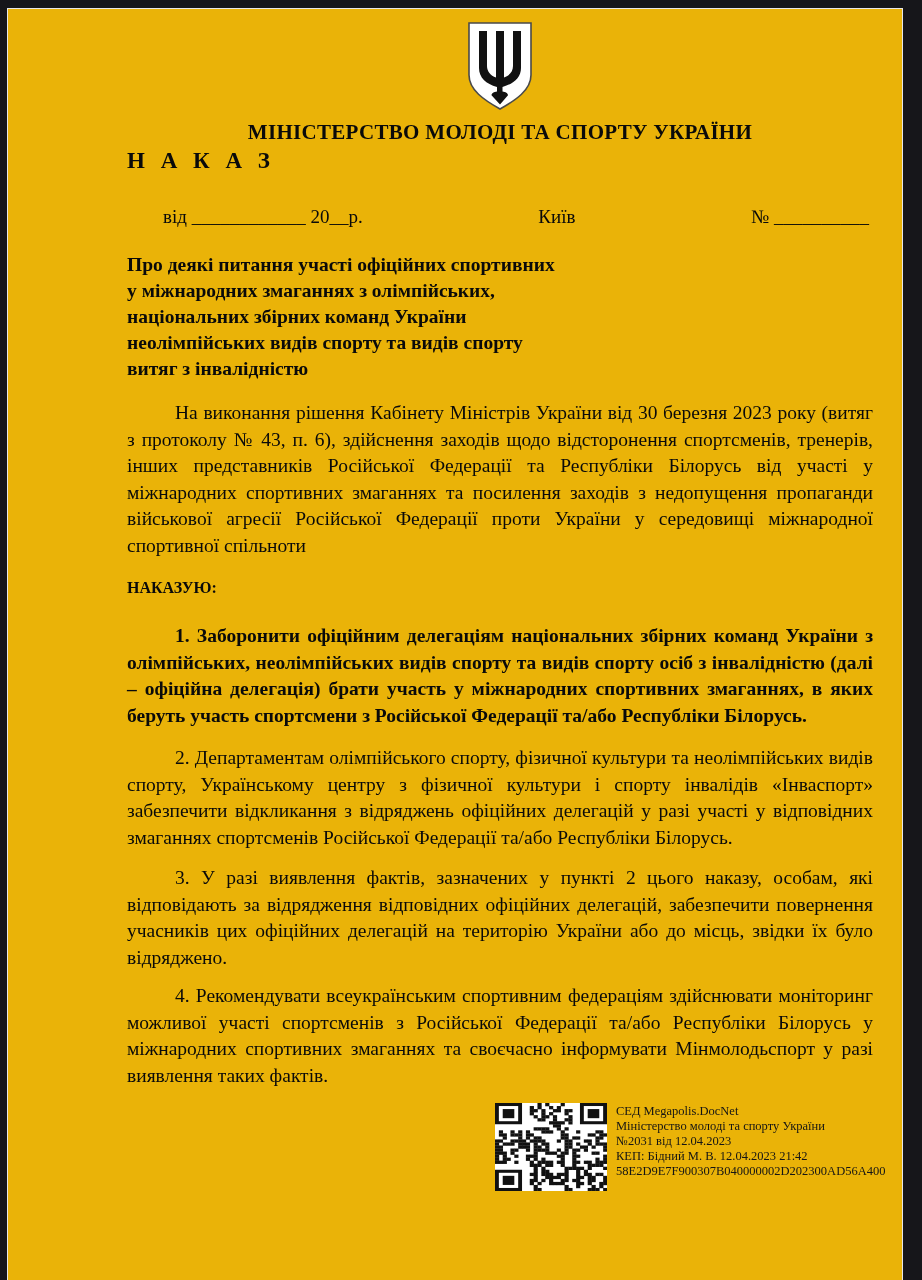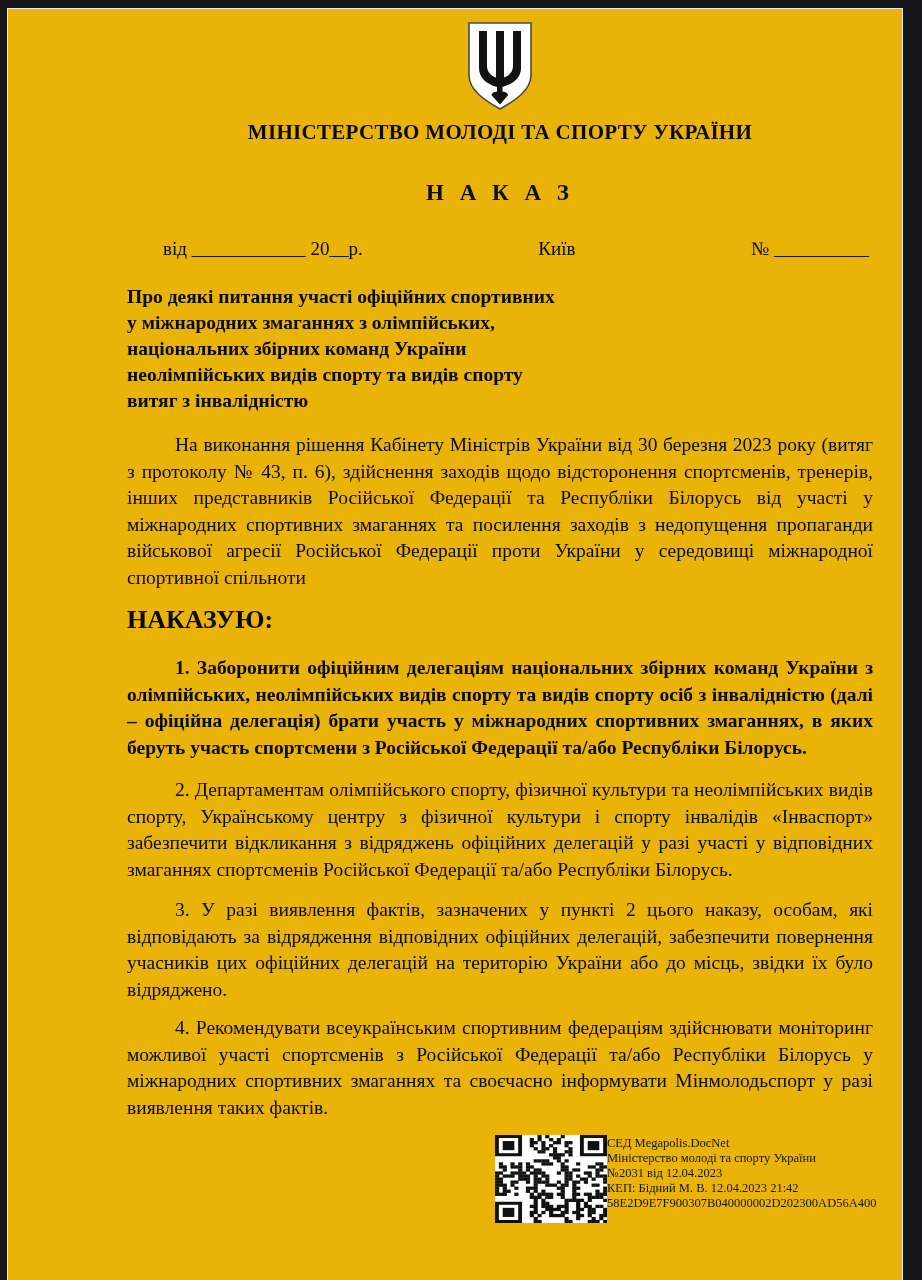--- a/index.html
+++ b/index.html
@@ -21,22 +21,20 @@
     padding:12px 30px 0 120px;
   }
   .emblem{display:block;margin:0 auto;width:80px;height:92px;}
   .ministry{
     margin-top:6px;
     text-align:center;
     font-size:21px;line-height:28px;
     font-weight:bold;letter-spacing:0.3px;
   }
   .doc-type{
-    margin-top:32px;
-    text-align:center;
     font-size:23px;line-height:30px;
     font-weight:bold;letter-spacing:5px;
   }
   .date-row{
     margin-top:28px;
     display:flex;justify-content:space-between;align-items:baseline;
     font-size:19px;line-height:26px;
   }
   .date-row .d-left{margin-left:36px;}
   .date-row .d-right{margin-right:4px;}
@@ -48,31 +46,32 @@
   }
   .para{
     margin-top:18px;
     font-size:19.5px;line-height:26.5px;
     text-align:justify;
     text-indent:48px;
   }
   .order-word{
     margin-top:16px;
     font-weight:bold;
-    font-size:26px;line-height:26px;
+    font-size:16px;line-height:26px;
   }
   .item{margin-top:16px;}
   .item.first{margin-top:22px;font-weight:bold;}
   .item.i3{margin-top:14px;}
   .item.i4{margin-top:12px;}
   .stamp{
     margin-top:14px;
     margin-left:368px;
     display:flex;
     align-items:flex-start;
+    gap:9px;
   }
   .qr{width:112px;height:88px;flex:0 0 auto;background:#fff;}
   .qr svg{width:100%;height:100%;display:block;}
   .stamp-text{
     font-size:12.5px;line-height:15px;
     padding-top:1px;
     color:#151515;
     white-space:nowrap;
   }
 </style>

